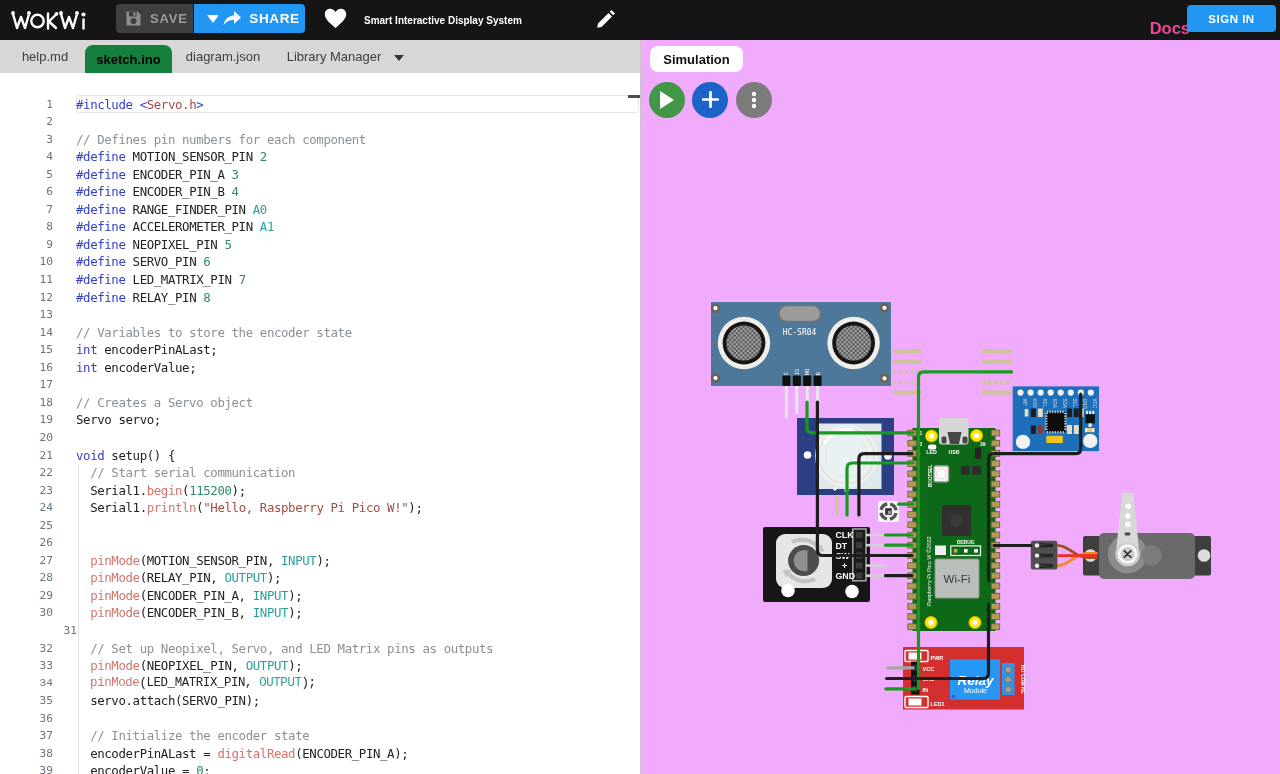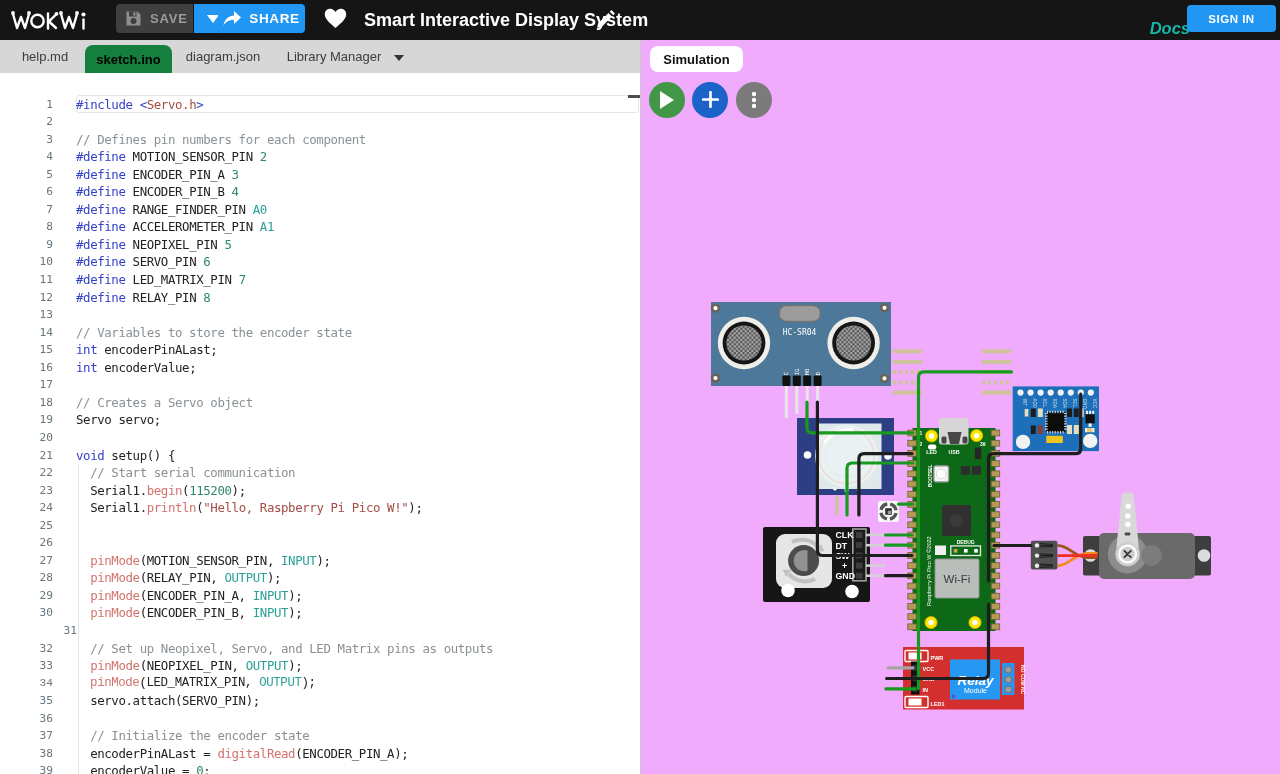--- a/index.html
+++ b/index.html
@@ -15,24 +15,24 @@
   .save-btn { width:77px; height:29px; background:#3f3f3f; border-radius:4px 0 0 4px; display:flex;
     align-items:center; padding:0 0 0 9px; gap:8px; cursor:pointer; }
   .save-btn .lbl { color:#9b9b9b; font-size:13px; font-weight:bold; letter-spacing:0.8px; }
   .save-caret { width:37px; height:29px; background:#2196f3; border-radius:0 4px 4px 0;
     margin-left:1px; display:flex; align-items:center; justify-content:center; cursor:pointer; }
   .share-btn { position:absolute; left:218px; top:4px; width:87px; height:29px; background:#2196f3;
     border-radius:4px; display:flex; align-items:center; justify-content:center; gap:8px; cursor:pointer; }
   .share-btn .lbl { color:#fff; font-size:13.5px; font-weight:bold; letter-spacing:0.6px; }
   .heart { position:absolute; left:324px; top:8px; }
   .proj-title { position:absolute; left:364px; top:0; height:40px; display:flex; align-items:center;
-    color:#fff; font-size:18px; font-weight:bold; letter-spacing:0px; }
+    color:#fff; font-size:10px; font-weight:bold; letter-spacing:0px; }
   .pencil { position:absolute; left:596px; top:10px; cursor:pointer; }
   .docs { position:absolute; right:90px; top:0; height:56px; display:flex; align-items:center;
-    color:#14b8a6; font-size:16.5px; font-weight:bold; cursor:pointer;font-style:italic; }
+    color:#ec4899; font-size:16.5px; font-weight:bold; cursor:pointer; }
   .signin { position:absolute; right:4px; top:5px; width:89px; height:27px; background:#2196f3;
     border-radius:4px; color:#fff; font-size:11.5px; font-weight:bold; letter-spacing:0.5px;
     display:flex; align-items:center; justify-content:center; cursor:pointer; }
 
   
   .tabbar { position:absolute; left:0; top:40px; width:640px; height:33px; background:#d7d7d7; }
   .tab { position:absolute; top:0; height:33px; display:flex; align-items:center; justify-content:center;
     font-size:13px; color:#3d3d3d; cursor:pointer; }
   .tab.active { background:#15803d; border-radius:8px 8px 0 0; top:5px; height:28px; font-weight:bold; color:#000;text-align:right; }
   .lm-caret { position:absolute; left:394px; top:15px; width:0; height:0;

